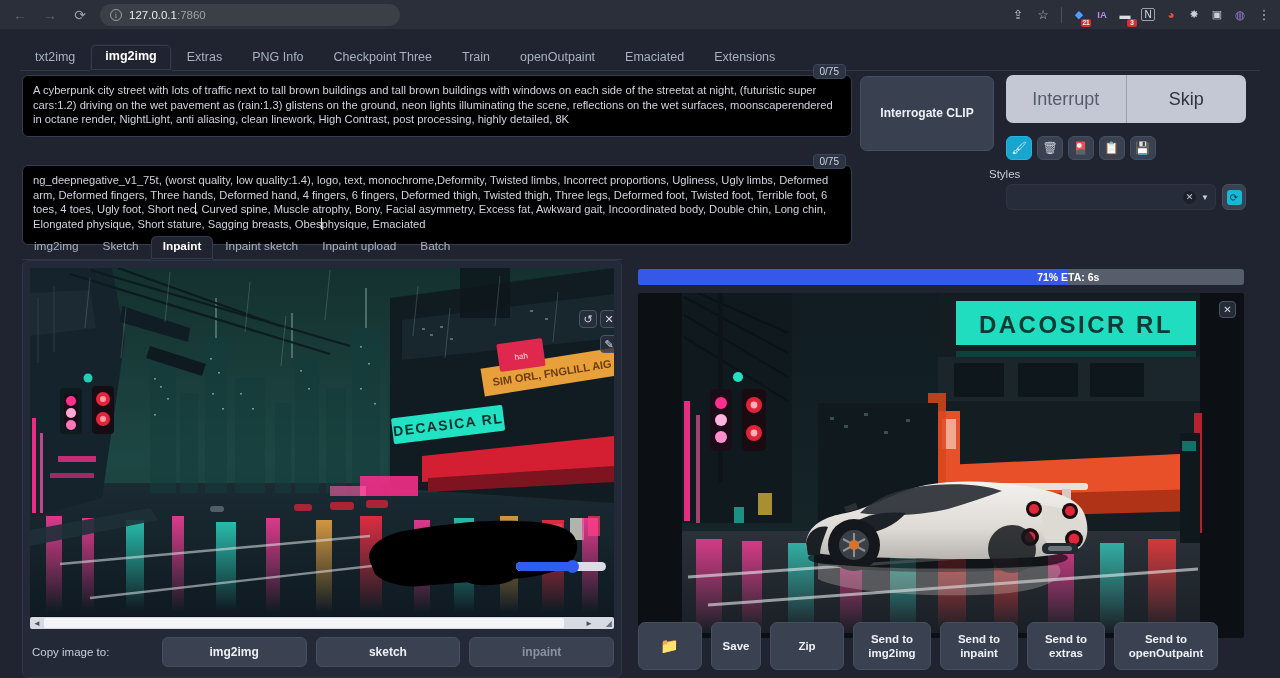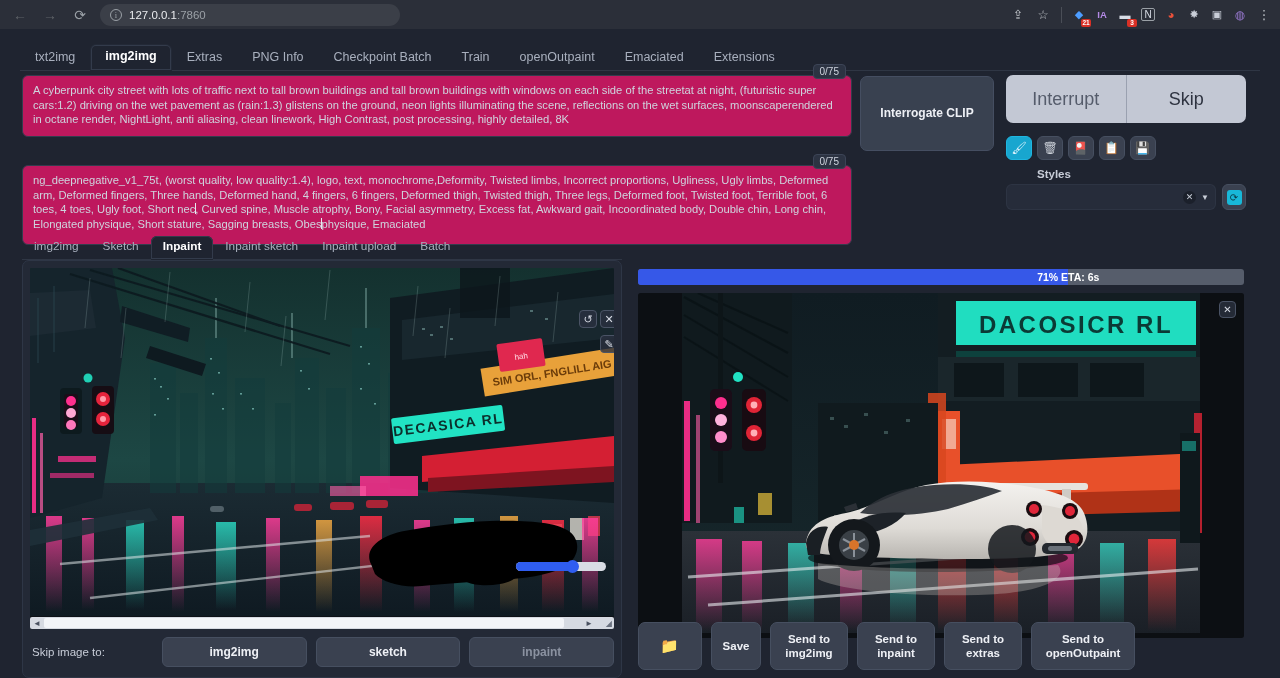--- a/index.html
+++ b/index.html
@@ -74,21 +74,21 @@
   }
   .gtab.active{
     color:#ffffff; font-weight:bold; background:#1f2430;
     border-color:#39415233; border-bottom:1px solid #1f2430;
     box-shadow:inset 0 0 0 1px #333b4b;
   }
 
   
   .prompt-wrap{ position:absolute; }
   .prompt-box{
-    background:#be185d; border:1px solid #343c4d; border-radius:6px;
+    background:#000000; border:1px solid #343c4d; border-radius:6px;
     color:#cfd4de; font-size:11.2px; line-height:14.6px; padding:7px 10px;
     overflow:hidden; cursor:text;
   }
   .token-counter{
     position:absolute; right:6px; top:-11px;
     background:#2c3342; border:1px solid #3c4456; border-radius:4px;
     font-size:10px; color:#cfd4de; padding:1px 6px;
   }
   .caret{
     display:inline-block;width:1px;height:11px;background:#e8eaf0;
@@ -283,21 +283,21 @@
   </div>
 </div>
 
 <div id="app">
 
   <div id="gradio-tabs">
     <div class="gtab">txt2img</div>
     <div class="gtab active">img2img</div>
     <div class="gtab">Extras</div>
     <div class="gtab">PNG Info</div>
-    <div class="gtab">Checkpoint Batch</div>
+    <div class="gtab">Checkpoint Three</div>
     <div class="gtab">Train</div>
     <div class="gtab">openOutpaint</div>
     <div class="gtab">Emaciated</div>
     <div class="gtab">Extensions</div>
   </div>
 
   <div class="prompt-wrap" style="left:22px;top:46px;width:830px;height:62px;">
     <div class="token-counter">0/75</div>
     <div class="prompt-box" style="height:62px;">A cyberpunk city street with lots of traffic next to tall brown buildings and tall brown buildings with windows on each side of the streetat at night, (futuristic super cars:1.2) driving on the wet pavement as (rain:1.3) glistens on the ground, neon lights illuminating the scene, reflections on the wet surfaces, moonscaperendered in octane render, NightLight, anti aliasing, clean linework, High Contrast, post processing, highly detailed, 8K</div>
   </div>
@@ -328,21 +328,21 @@
         <span style="color:#e7379f;">🎴</span>
       </div>
     <div class="emoji-btn">
         <span style="color:#e8c78c;">📋</span>
       </div>
     <div class="emoji-btn">
         <span style="color:#e7e2ef;">💾</span>
       </div>
   </div>
 
-  <div style="position:absolute;left:1037px;top:138px;font-weight:bold;">
+  <div style="position:absolute;left:989px;top:138px;">
     <span class="styles-label">Styles</span>
   </div>
   <div class="styles-input" style="position:absolute;left:1006px;top:155px;width:210px;">
     <span class="x-circle">✕</span>
     <span class="caret-dn">▼</span>
   </div>
   <div class="refresh-btn" style="position:absolute;left:1222px;top:155px;">
     <span class="refresh-glyph">⟳</span>
   </div>
 
@@ -564,21 +564,21 @@
     </div>
 
     <div id="hscroll">
       <div class="arr">◄</div>
       <div class="thumb"></div>
       <div class="arr r">►</div>
       <div class="grip">◢</div>
     </div>
 
     <div id="copy-row">
-      <div class="lbl">Skip image to:</div>
+      <div class="lbl">Copy image to:</div>
       <div class="copy-btn" style="width:145px;margin-right:9px;">img2img</div>
       <div class="copy-btn" style="width:145px;margin-right:9px;">sketch</div>
       <div class="copy-btn muted" style="width:145px;">inpaint</div>
     </div>
   </div>
 
   <div id="right-panel">
 
     <div id="progress-outer">
       <div id="progress-fill" style="width: 71%;"></div>
@@ -751,20 +751,21 @@
         <rect x="542" y="140" width="20" height="110" fill="#0f181c"></rect>
         <rect x="544" y="148" width="14" height="10" fill="#1fc8b4" opacity=".5"></rect>
       </svg>
     </div>
 
     <div id="result-actions">
       <div class="action-btn" style="width:64px;">
         <span class="folder-glyph">📁</span>
       </div>
       <div class="action-btn" style="width:50px;">Save</div>
+      <div class="action-btn" style="width:74px;">Zip</div>
       <div class="action-btn" style="width:78px;flex-direction:column;">
         <span>Send to</span>
         <span>img2img</span>
       </div>
       <div class="action-btn" style="width:78px;flex-direction:column;">
         <span>Send to</span>
         <span>inpaint</span>
       </div>
       <div class="action-btn" style="width:78px;flex-direction:column;">
         <span>Send to</span>

